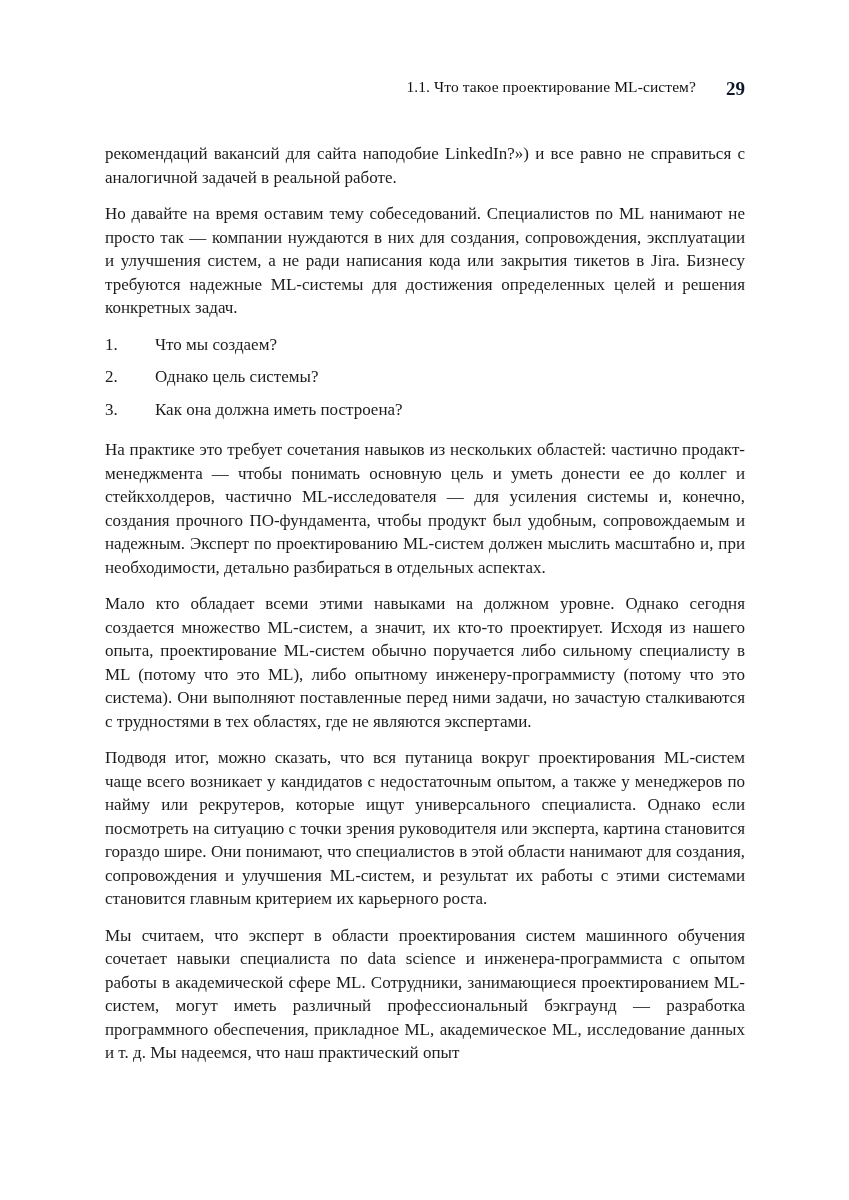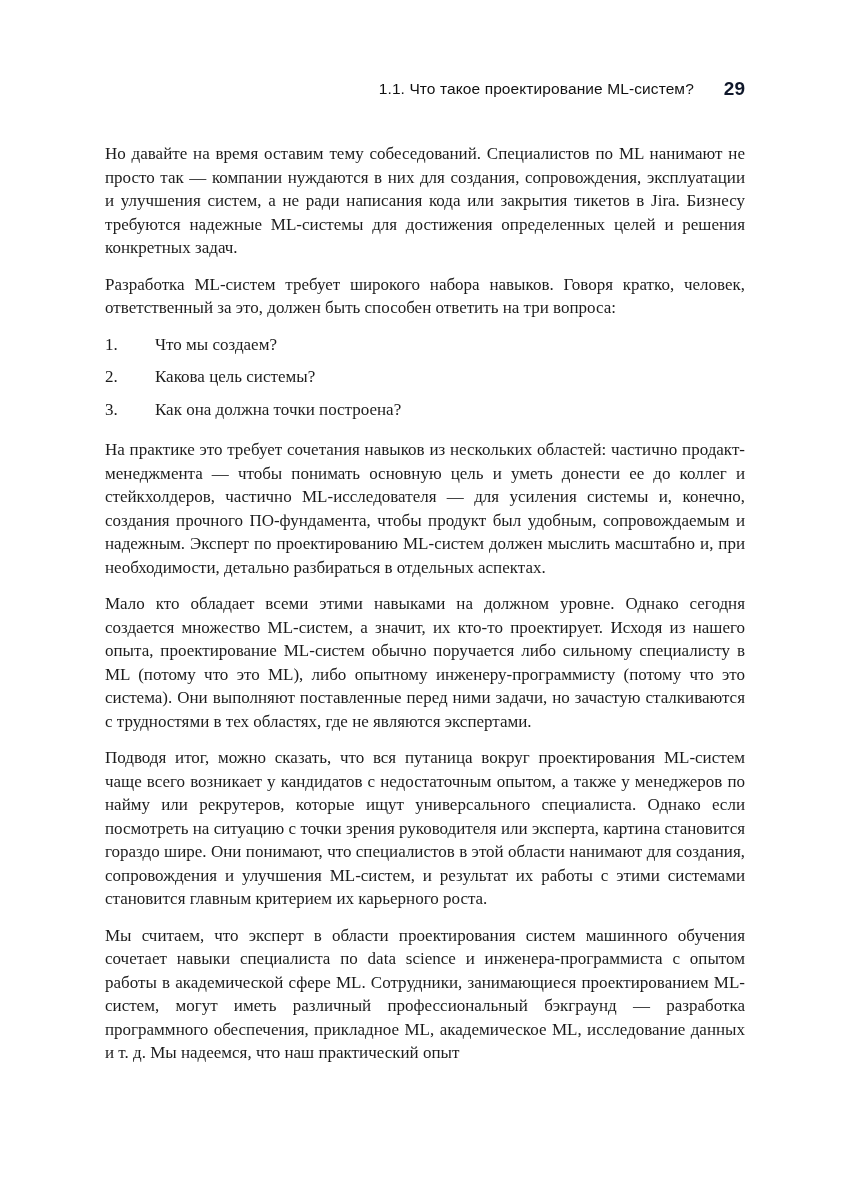--- a/index.html
+++ b/index.html
@@ -15,23 +15,23 @@
     background: #ffffff;
     box-sizing: border-box;
     padding: 78px 104px 0 105px;
     color: #1c1c1c;
     font-family: "Liberation Serif", "DejaVu Serif", serif;
     overflow: hidden;
   }
   .page-header {
     display: flex;
     justify-content: flex-end;
-    align-items: center;
+    align-items: flex-start;
     gap: 30px;
-    font-family: Liberation Sans, sans-serif;
+    font-family: Liberation Serif, serif;
     margin-bottom: 42px;
   }
   .running-head {
     font-size: 15.5px;
     color: #111111;
     letter-spacing: 0.1px;
   }
   .page-number {
     font-size: 19px;
     font-weight: 700;
@@ -69,37 +69,37 @@
 
 <div class="page">
 
   <header class="page-header">
     <span class="running-head">1.1. Что такое проектирование ML-систем?</span>
     <span class="page-number">29</span>
   </header>
 
   <main class="page-body">
 
+    <p class="para">рекомендаций вакансий для сайта наподобие LinkedIn?») и все равно не справиться с аналогичной задачей в реальной работе.</p>
 
     <p class="para">Но давайте на время оставим тему собеседований. Специалистов по ML нанимают не просто так — компании нуждаются в них для создания, сопровождения, эксплуатации и улучшения систем, а не ради написания кода или закрытия тикетов в Jira. Бизнесу требуются надежные ML-системы для достижения определенных целей и решения конкретных задач.</p>
 
-    <p class="para">Разработка ML-систем требует широкого набора навыков. Говоря кратко, человек, ответственный за это, должен быть способен ответить на три вопроса:</p>
 
     <ol class="question-list">
       <li class="list-item">
         <span class="list-number">1.</span>
         <span class="list-text">Что мы создаем?</span>
       </li>
       <li class="list-item">
         <span class="list-number">2.</span>
-        <span class="list-text">Какова цель системы?</span>
+        <span class="list-text">Однако цель системы?</span>
       </li>
       <li class="list-item">
         <span class="list-number">3.</span>
-        <span class="list-text">Как она должна точки построена?</span>
+        <span class="list-text">Как она должна иметь построена?</span>
       </li>
     </ol>
 
     <p class="para">На практике это требует сочетания навыков из нескольких областей: частично продакт-менеджмента — чтобы понимать основную цель и уметь донести ее до коллег и стейкхолдеров, частично ML-исследователя — для усиления системы и, конечно, создания прочного ПО-фундамента, чтобы продукт был удобным, сопровождаемым и надежным. Эксперт по проектированию ML-систем должен мыслить масштабно и, при необходимости, детально разбираться в отдельных аспектах.</p>
 
     <p class="para">Мало кто обладает всеми этими навыками на должном уровне. Однако сегодня создается множество ML-систем, а значит, их кто-то проектирует. Исходя из нашего опыта, проектирование ML-систем обычно поручается либо сильному специалисту в ML (потому что это ML), либо опытному инженеру-программисту (потому что это система). Они выполняют поставленные перед ними задачи, но зачастую сталкиваются с трудностями в тех областях, где не являются экспертами.</p>
 
     <p class="para">Подводя итог, можно сказать, что вся путаница вокруг проектирования ML-систем чаще всего возникает у кандидатов с недостаточным опытом, а также у менеджеров по найму или рекрутеров, которые ищут универсального специалиста. Однако если посмотреть на ситуацию с точки зрения руководителя или эксперта, картина становится гораздо шире. Они понимают, что специалистов в этой области нанимают для создания, сопровождения и улучшения ML-систем, и результат их работы с этими системами становится главным критерием их карьерного роста.</p>
 
     <p class="para">Мы считаем, что эксперт в области проектирования систем машинного обучения сочетает навыки специалиста по data science и инженера-программиста с опытом работы в академической сфере ML. Сотрудники, занимающиеся проектированием ML-систем, могут иметь различный профессиональный бэкграунд — разработка программного обеспечения, прикладное ML, академическое ML, исследование данных и т. д. Мы надеемся, что наш практический опыт</p>

